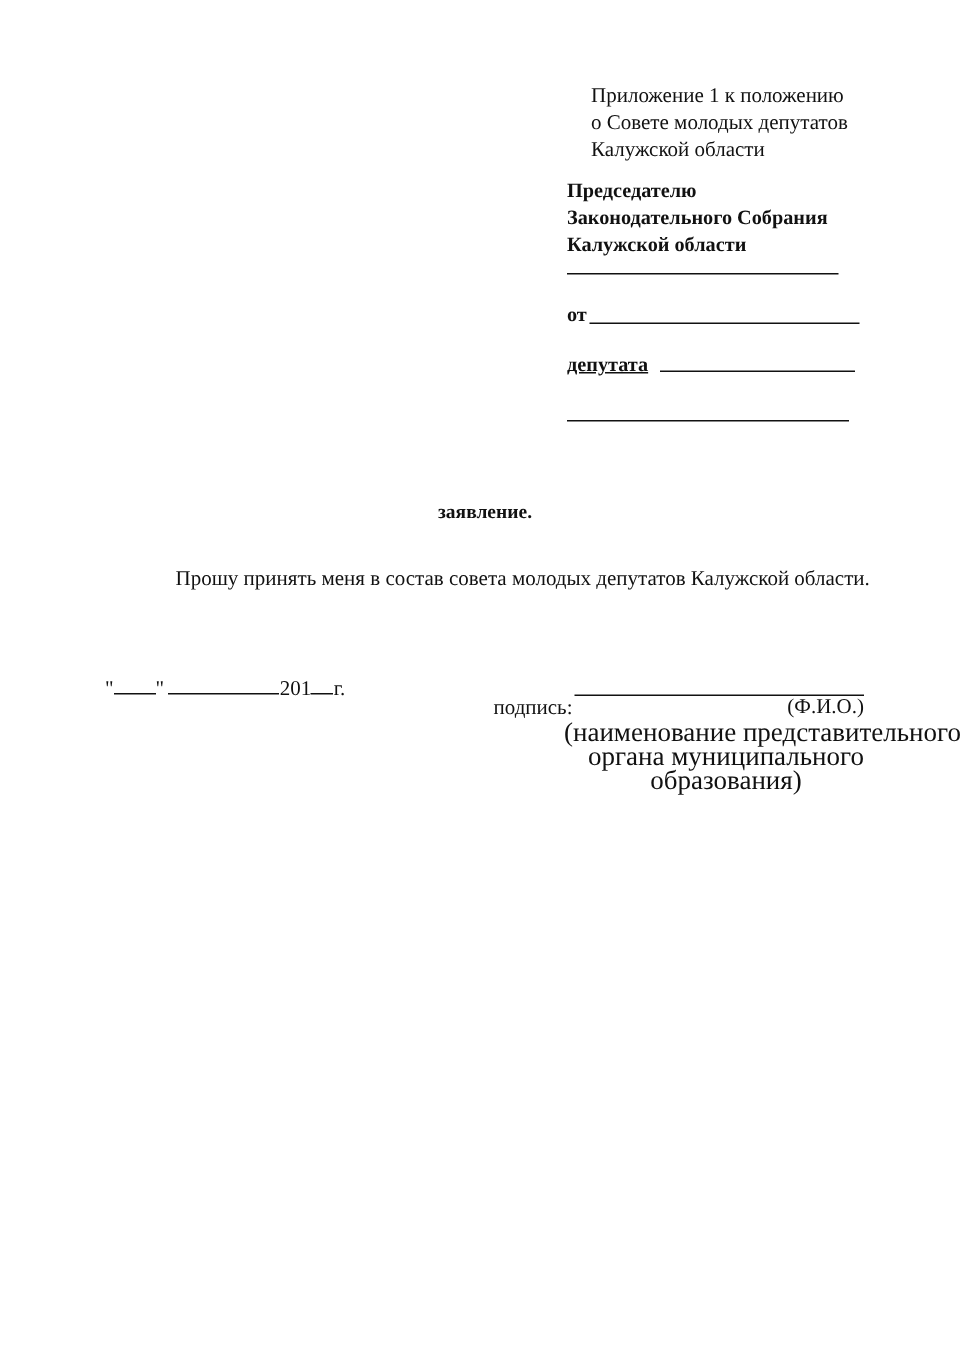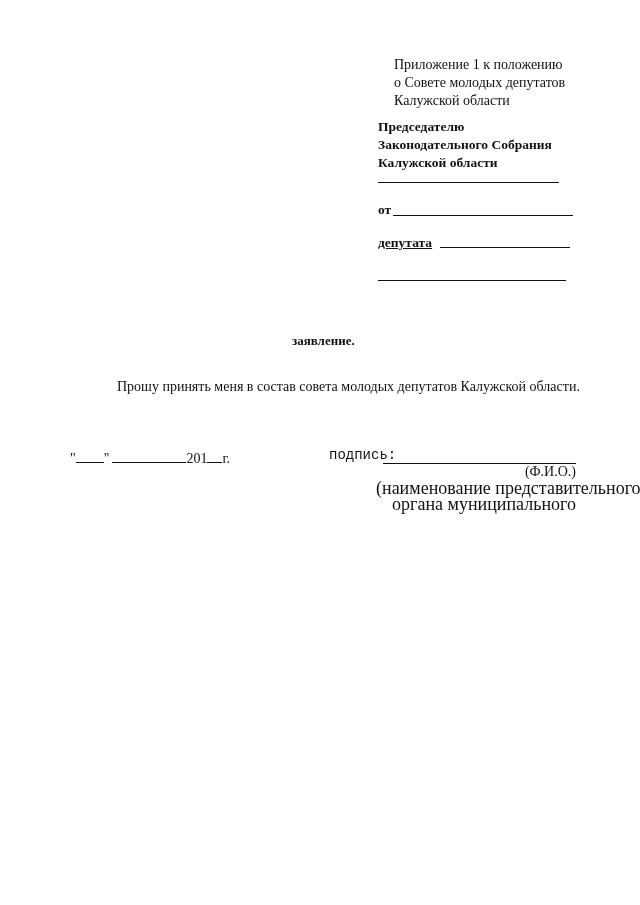--- a/index.html
+++ b/index.html
@@ -56,23 +56,24 @@
 <div class="line" style="left:378px; top:280px; width:188px;"></div>
 
 <div class="abs bold" style="left:292px; top:332px; font-size:13px;">заявление.</div>
 
 <div class="abs regular" style="left:117px; top:378px;">Прошу принять меня в состав совета молодых депутатов Калужской области.</div>
 
 <div class="abs regular" style="left:70px; top:450px;">
   <span>"</span><span class="fill-line" style="width:28px;"></span><span>"</span><span class="fill-line" style="width:74px; margin-left:3px;"></span><span>201</span><span class="fill-line" style="width:15px;"></span><span>г.</span>
 </div>
 
-<div class="abs regular" style="left:329px; top:446px;font-family:Liberation Mono, monospace;">
+<div class="abs regular" style="left:329px; top:464px;">
   <span>подпись:</span>
 </div>
 <div class="line" style="left:383px; top:463px; width:193px;"></div>
 
 <div class="abs regular center" style="left:383px; top:463px; width:193px;text-align:right;">(Ф.И.О.)</div>
 
 <div class="abs regular center" style="left:376px; top:480px; width:216px; font-size:18px; line-height:16px;">
   <div>(наименование представительного</div>
   <div>органа муниципального</div>
+  <div>образования)</div>
 </div>
 
 </body></html>

